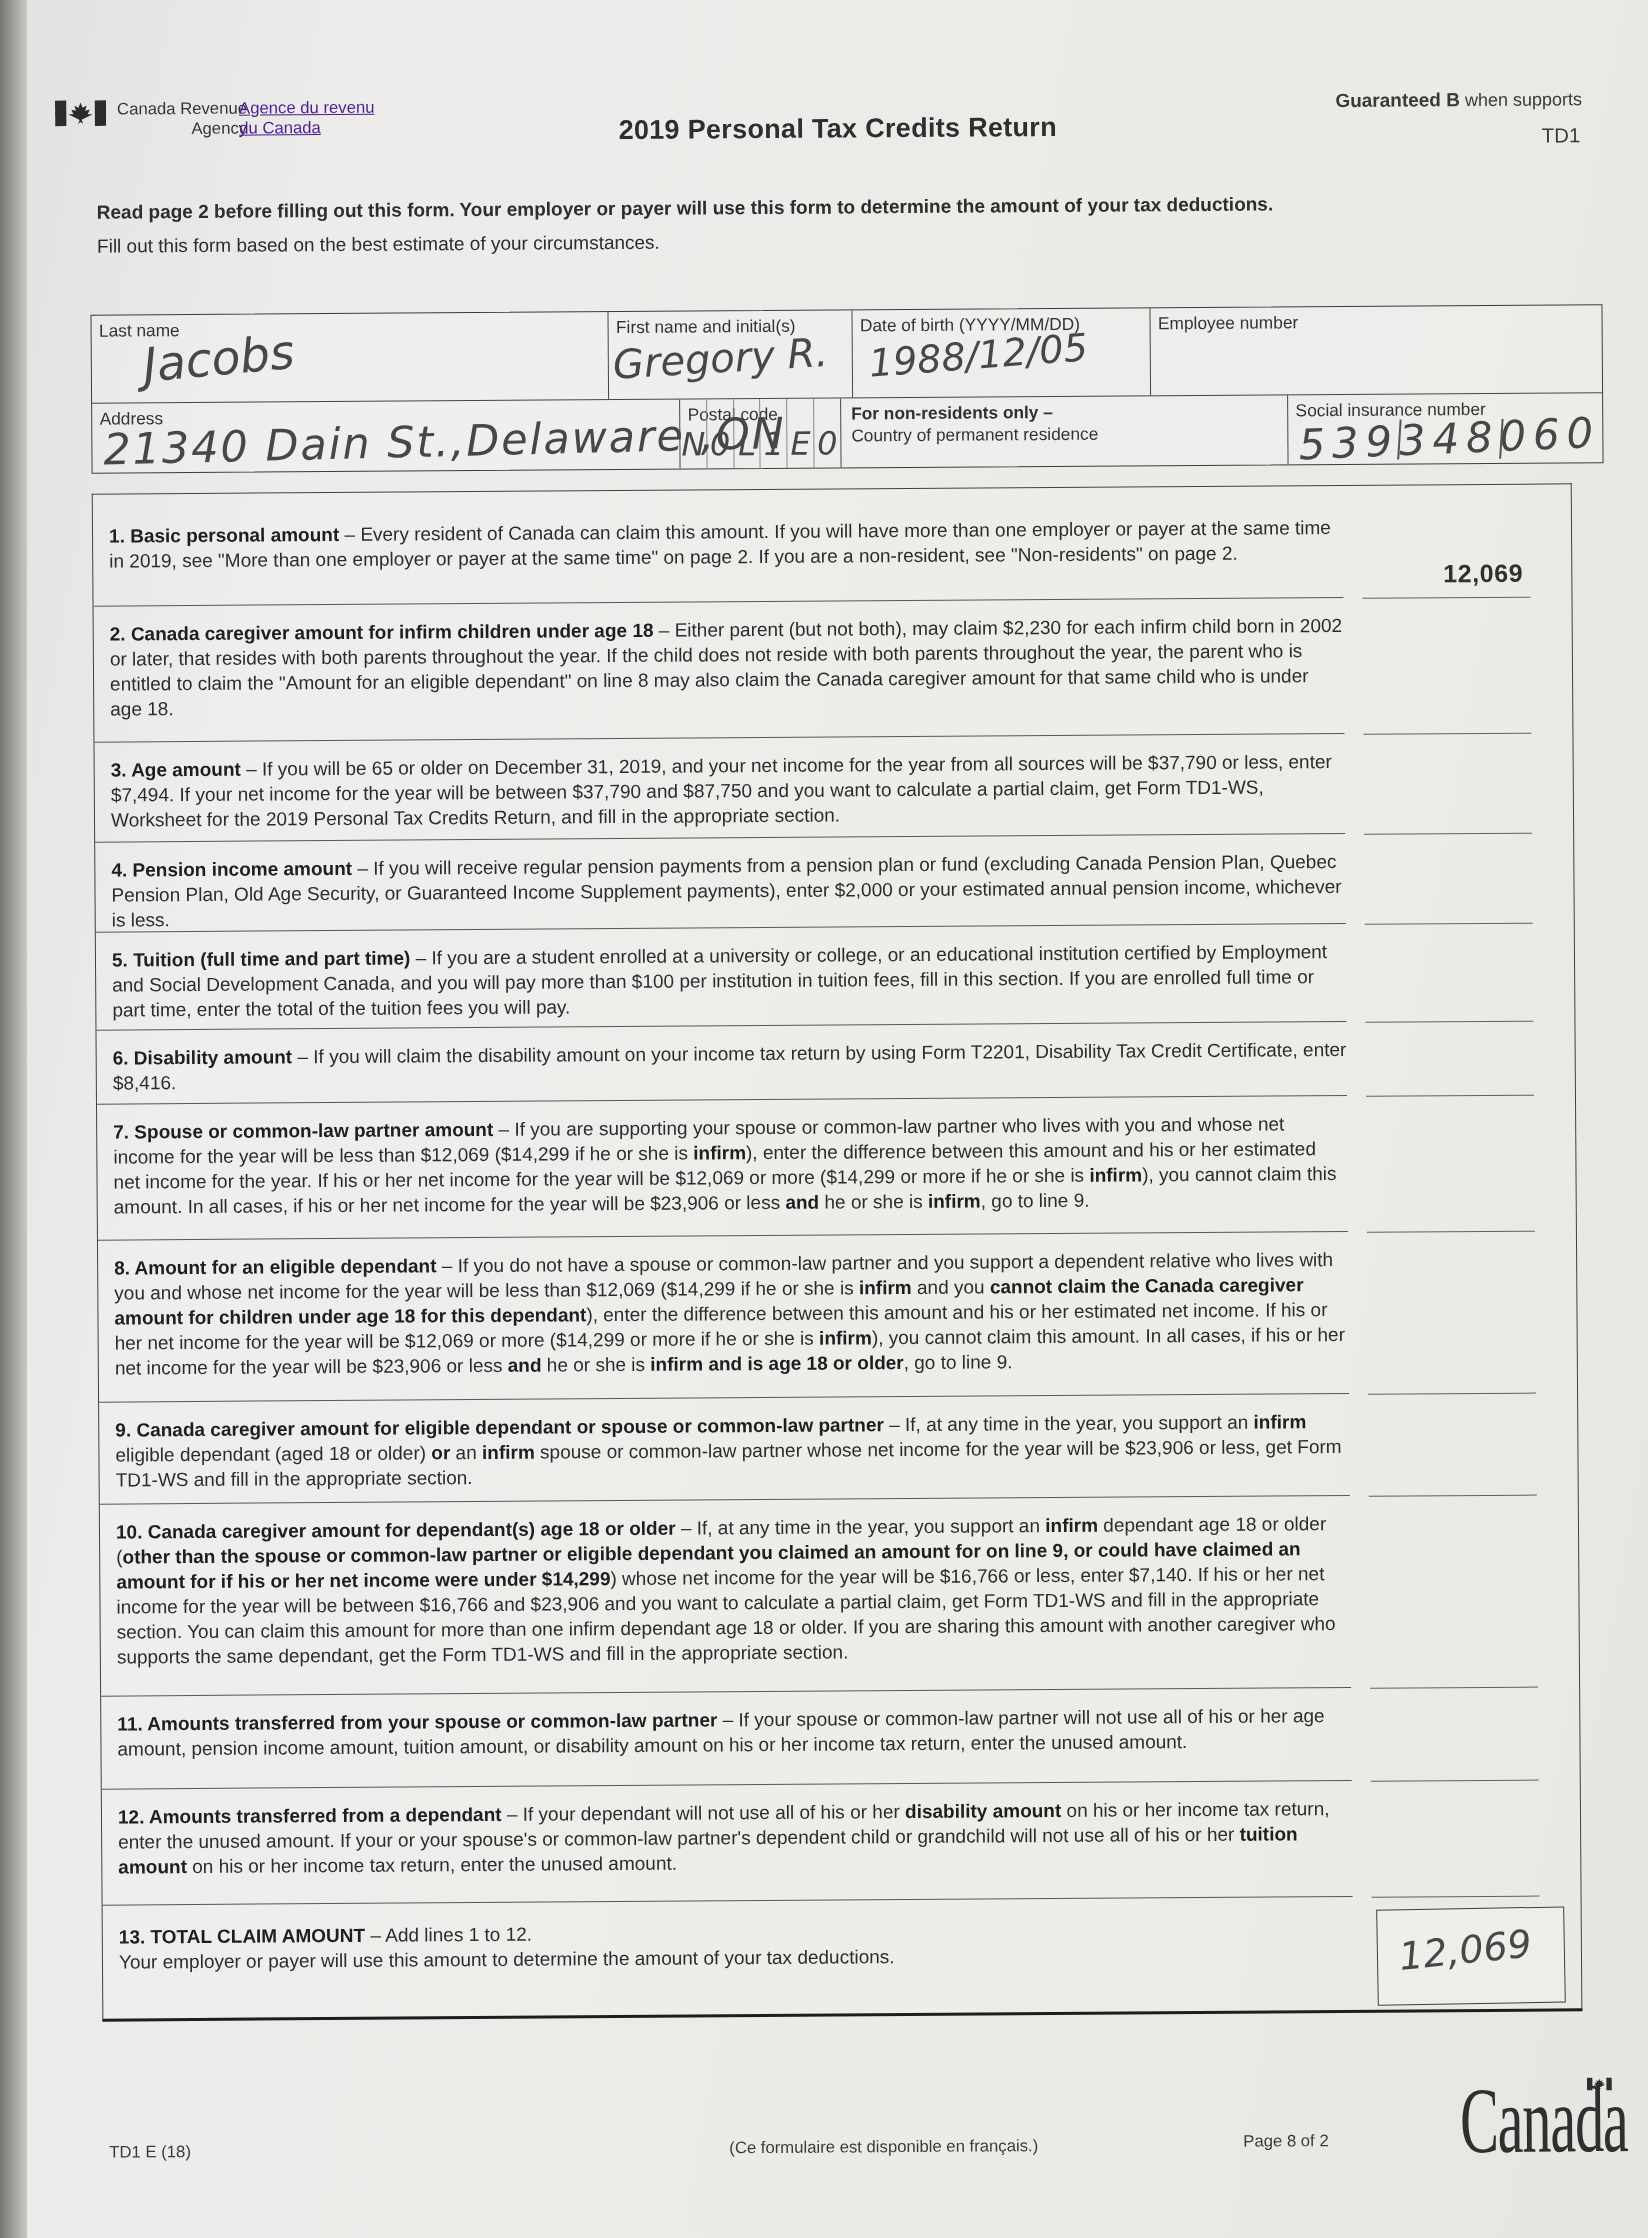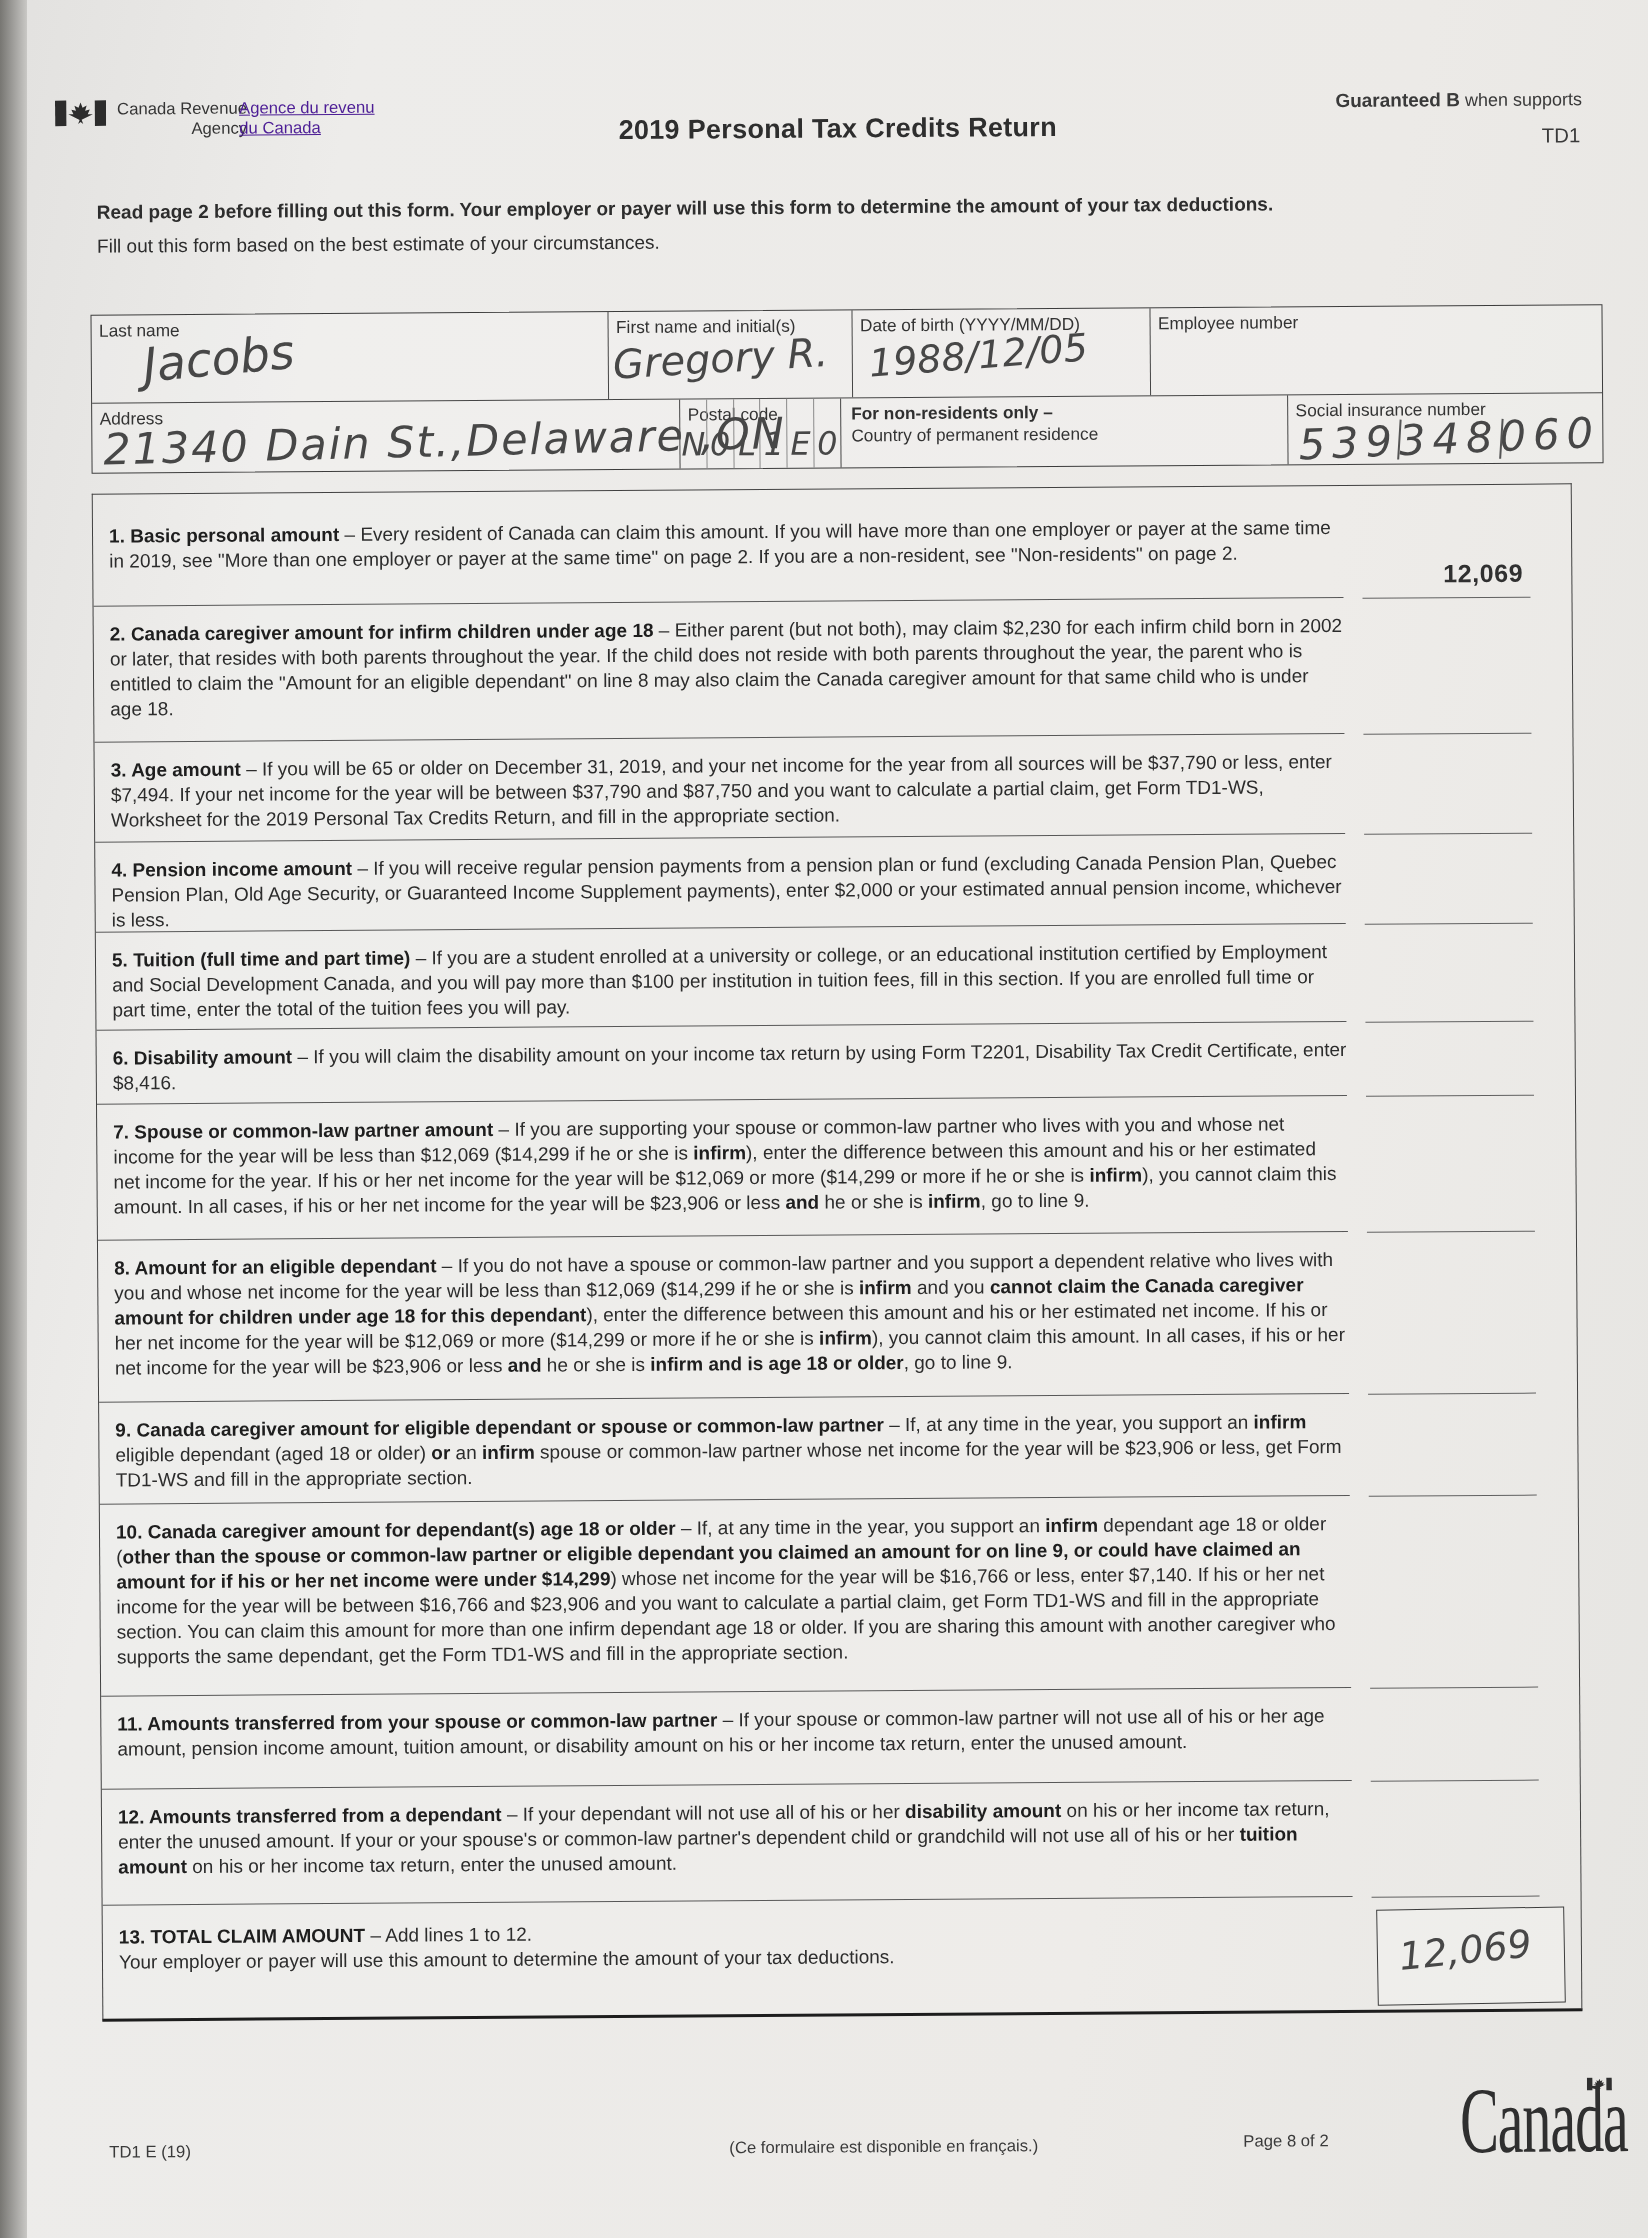--- a/index.html
+++ b/index.html
@@ -257,21 +257,21 @@
       </div>
       <div class="answer">
         <div class="total-box">
           <span class="hw hw-total">12,069</span>
         </div>
       </div>
     </div>
 
   </div>
 
-  <div class="f-code">TD1 E (19)</div>
+  <div class="f-code">TD1 E (18)</div>
   <div class="f-fr">(Ce formulaire est disponible en français.)</div>
   <div class="f-page">Page 8 of 2</div>
   <div class="wordmark">Canada</div>
   <svg class="wm-flag" viewBox="0 0 100 50">
     <rect x="0" y="0" width="22" height="50" fill="#2f2f2f"></rect>
     <rect x="78" y="0" width="22" height="50" fill="#2f2f2f"></rect>
     <path fill="#2f2f2f" d="M50,4 L54,14 L62,10 L59,20 L68,18 L64,27 L74,27 L52,38 L55,46 L50,42 L45,46 L48,38 L26,27 L36,27 L32,18 L41,20 L38,10 L46,14 Z"></path>
   </svg>
 
 </div>

